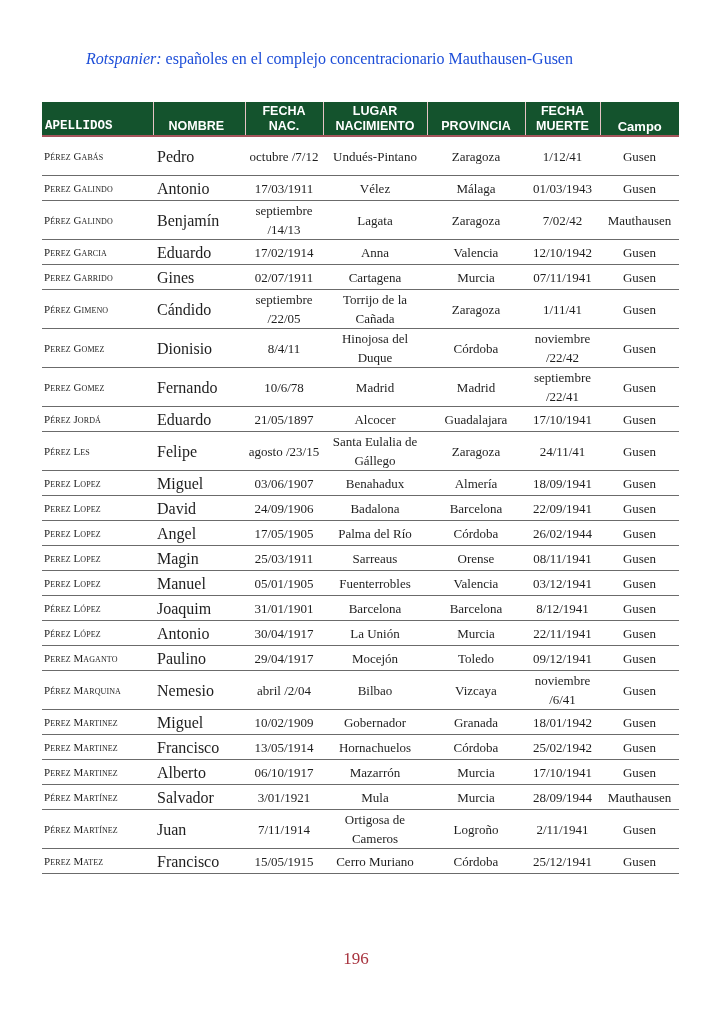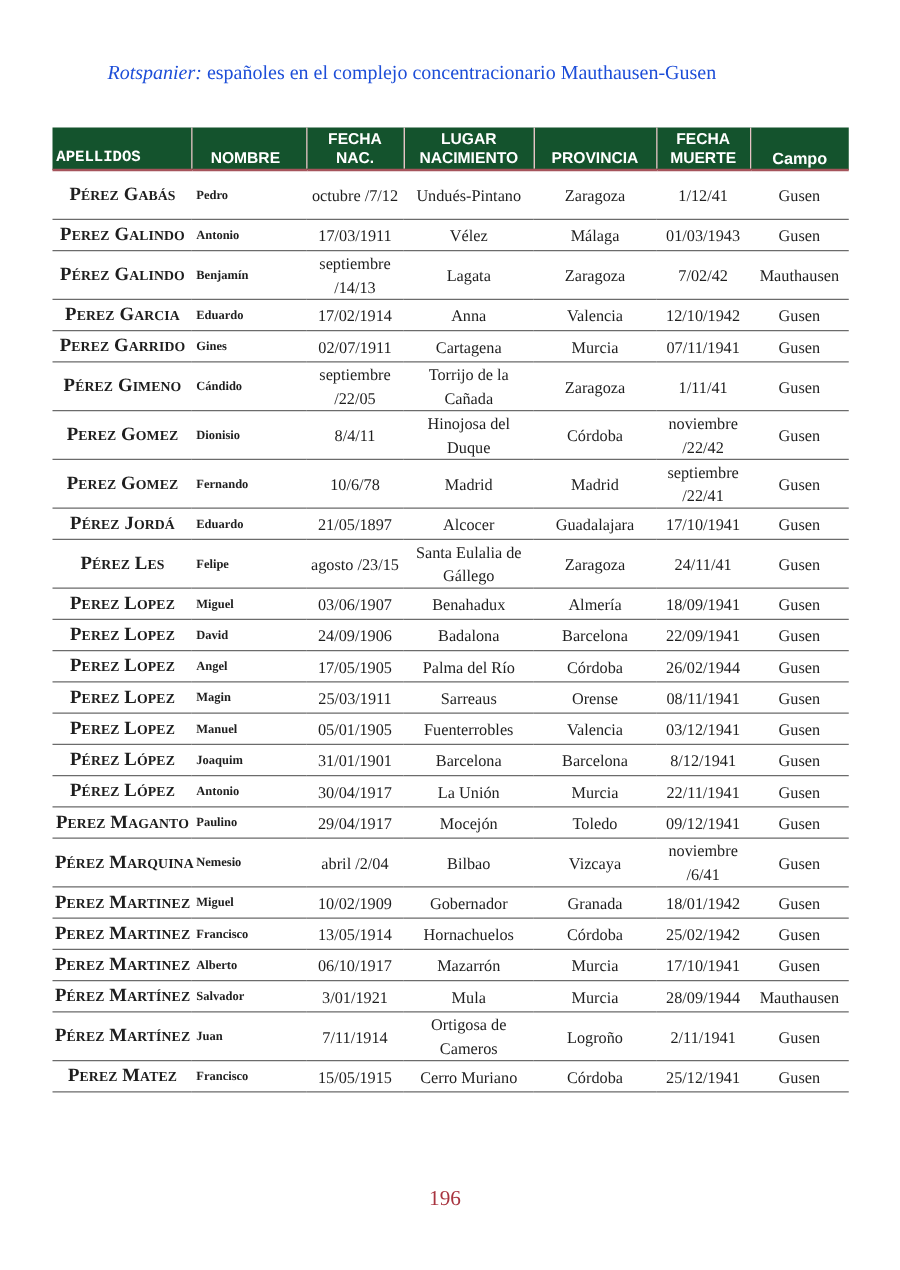--- a/index.html
+++ b/index.html
@@ -33,25 +33,25 @@
     }
     thead th:first-child { border-left: none; text-align: left; padding-left: 3px; font-family: Liberation Mono, monospace; }
     thead th.left { text-align: left; padding-left: 15px; }
     thead th.campo { font-size: 13px; }
     tbody td {
       font-size: 13px; line-height: 19px; text-align: center;
       padding: 0 1px; border-bottom: 1.5px solid #6b6b6b; vertical-align: middle;
       color: #1e1e1e;
     }
     tbody td.surname {
-      text-align: center; padding-left: 2px; font-weight: bold;
-      font-size: 15px; font-variant: small-caps; letter-spacing: 0.1px;
+      text-align: left; padding-left: 2px; font-weight: normal;
+      font-size: 11px; font-variant: small-caps; letter-spacing: 0.1px;
       white-space: nowrap;
     }
-    tbody td.firstname { text-align: left; padding-left: 4px; font-weight: bold; font-size: 10px; }
+    tbody td.firstname { text-align: left; padding-left: 4px; font-weight: normal; font-size: 16px; }
     tr.h1 td { height: 24px; }
     tr.h2 td { height: 38px; }
     .page-number {
       position: absolute; left: 0; width: 712px; top: 949px;
       text-align: center; font-size: 17px; color: #a8343f;
     }
   </style>
 </head>
 <body>
 

